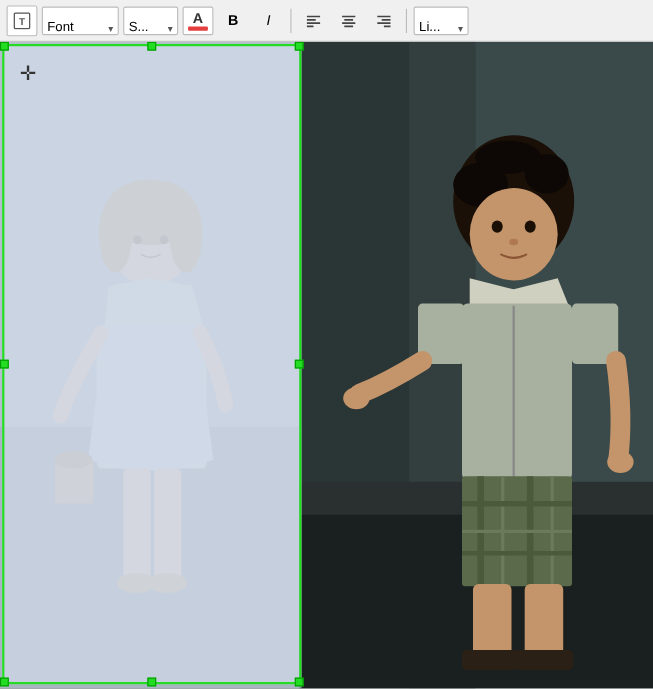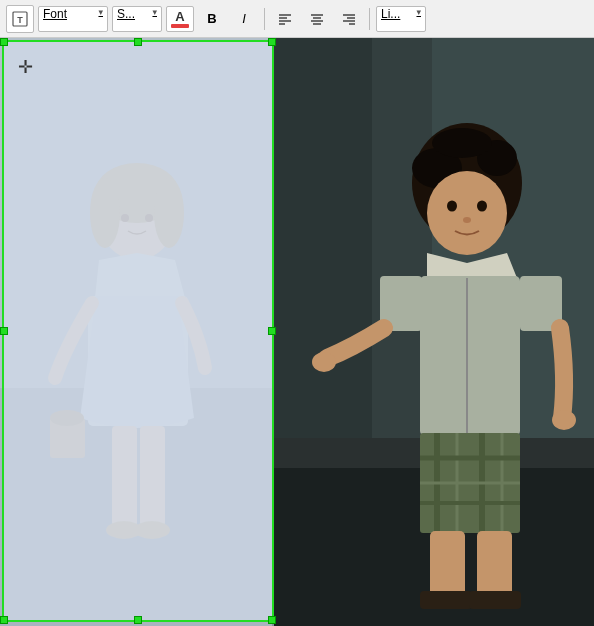--- a/index.html
+++ b/index.html
@@ -38,24 +38,23 @@
 
     .toolbar-select {
       height: 26px;
       border: 1px solid #bbb;
       background: #fff;
       border-radius: 2px;
       padding: 0 4px;
       font-size: 12px;
       cursor: pointer;
       display: flex;
-      align-items: flex-start;
+      align-items: flex-end;
       gap: 3px;
       min-width: 70px;
-      text-decoration: underline;
     }
 
     .toolbar-select-sm {
       min-width: 50px;
     }
 
     .toolbar-select .arrow {
       font-size: 9px;
       color: #555;
       margin-left: auto;

